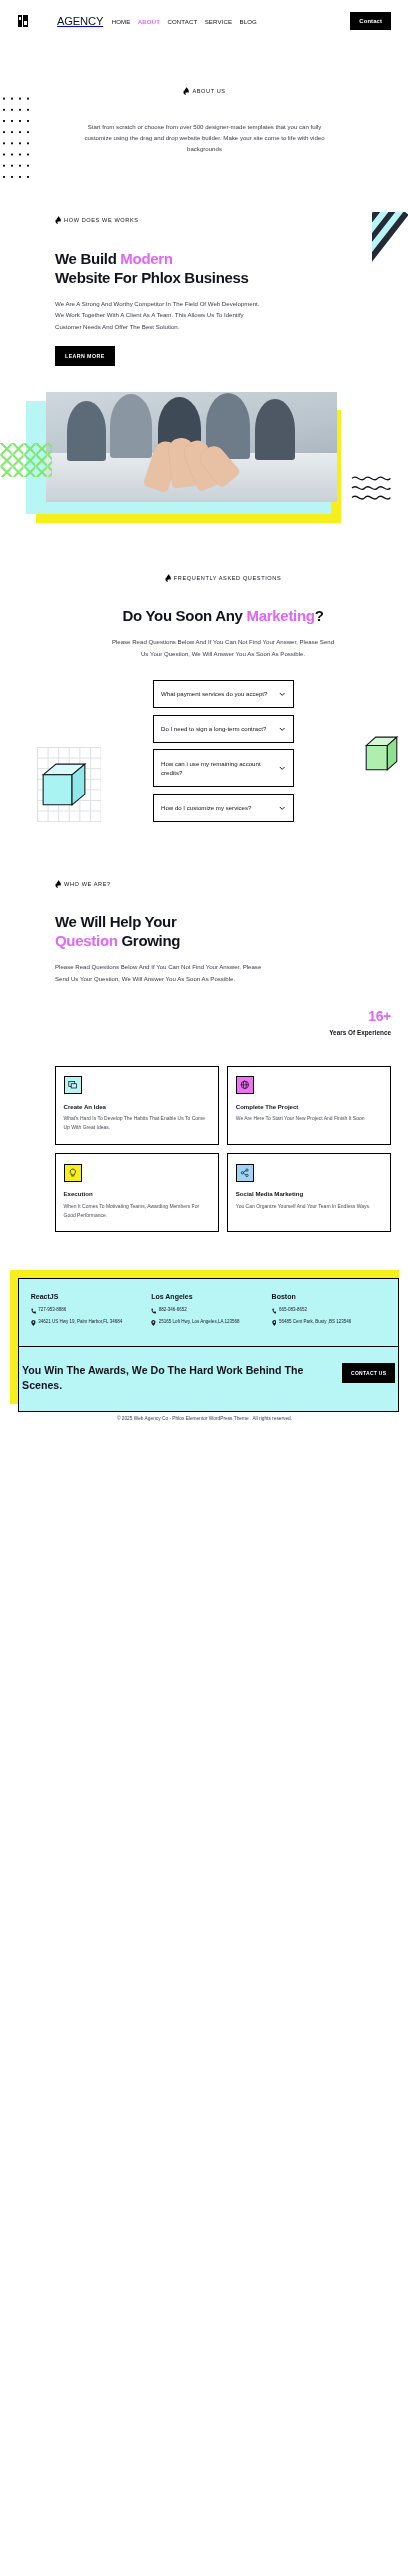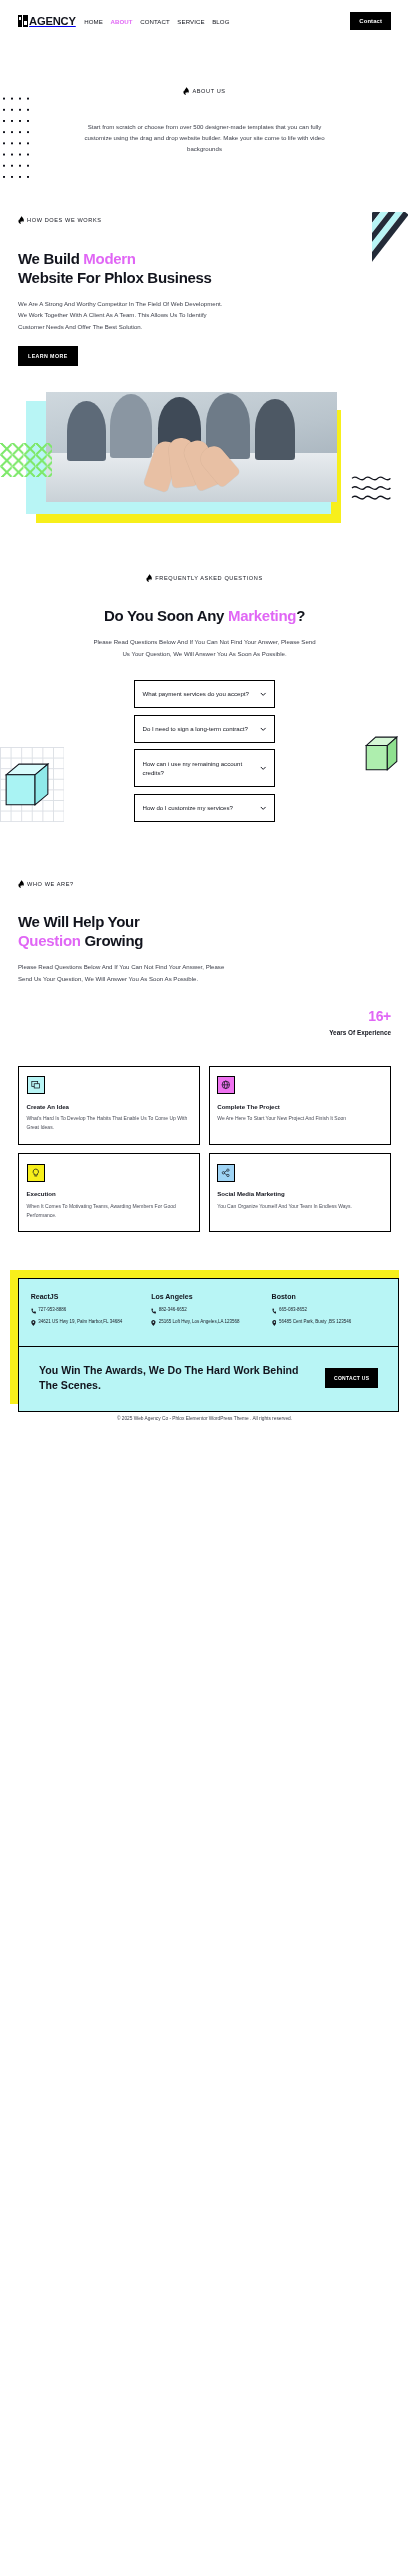--- a/index.html
+++ b/index.html
@@ -27,22 +27,23 @@
   }
   .brand-mark .bm-a { left: 0; top: 0; width: 4.3px; height: 11.2px; }
   .brand-mark .bm-a::after {
     content: ""; position: absolute; left: 0.8px; top: 1.6px; width: 2.7px; height: 3.2px; background: #fff;
   }
   .brand-mark .bm-b { left: 5.3px; top: 0; width: 4.8px; height: 11.2px; }
   .brand-mark .bm-b::after {
     content: ""; position: absolute; left: 0.8px; top: 5.9px; width: 3.2px; height: 3.7px; background: #fff;
   }
   .brand-text {
-    font-size: 11.2px; font-weight: 700; letter-spacing: -0.2px; color: #12141d;
+    font-size: 11.2px; font-weight: 400; letter-spacing: -0.2px; color: #12141d;
     font-family: "Liberation Sans Narrow", "Liberation Sans", sans-serif;
+    padding-left: 28px;
   }
   .main-nav { display: flex; align-items: center; gap: 7.5px; }
   .nav-link {
     font-size: 6.1px; letter-spacing: 0.1px; color: #12141d;
     text-decoration: none; font-weight: 400; white-space: nowrap;
   }
   .nav-link.active { color: #e066f5; font-weight: 700; }
   .header-cta {
     margin-left: auto;
     background: #000; color: #fff; border: none;
@@ -76,21 +77,21 @@
     position: absolute; right: 0; top: 170px; width: 37px; height: 65px; overflow: hidden;
   }
   .stripes-decor i {
     position: absolute; display: block; width: 80px; height: 5.9px;
     transform: rotate(-52deg); transform-origin: left center; left: -15px;
   }
   .stripes-decor i.dk { background: #232b38; }
   .stripes-decor i.cy { background: #b8f5f5; }
 
   
-  .section { padding: 0 18px; position: relative; }
+  .section { padding: 0 18px; position: relative; margin-left: 37px; }
   .sec-works { padding-top: 24.5px; }
   .sec-title {
     font-size: 15px; line-height: 1.28; font-weight: 700; letter-spacing: -0.3px;
     margin-top: 10.6px;
   }
   .sec-title .accent { color: #e066f5; }
   .sec-body {
     margin-top: 10.6px; font-size: 6.1px; line-height: 1.9; color: #3a3d48; max-width: 213px;
   }
   .btn-dark {
@@ -182,21 +183,21 @@
   .contact-yellow { position: absolute; left: 0; top: 0; width: 100%; height: 100%; background: #f7ef1b; }
   .contact-panel {
     position: relative; left: 8.5px; top: 7.5px; width: calc(100% - 8.5px);
     border: 1.6px solid #000; background: #b8f5f5;
   }
   .contact-top { padding: 14px 11.7px 15px; display: grid; grid-template-columns: 1fr 1fr 1fr; gap: 5.3px; }
   .loc-name { font-size: 7px; font-weight: 700; margin-bottom: 7.5px; }
   .loc-row { display: flex; gap: 2.7px; align-items: flex-start; margin-bottom: 5.3px; }
   .loc-row .gl { flex: none; width: 4.8px; height: 5.9px; margin-top: 0.5px; }
   .loc-row span { font-size: 4.5px; line-height: 1.5; color: #1b1d26; }
-  .contact-bottom { border-top: 1.6px solid #000; padding: 16px 20px 18px; display: flex; align-items: center; gap: 7.5px; }
+  .contact-bottom { border-top: 1.6px solid #000; padding: 16px 3px 18px; display: flex; align-items: flex-start; gap: 7.5px; }
   .contact-bottom h3 { font-size: 10.6px; line-height: 1.38; font-weight: 700; flex: 1; }
   .btn-contact {
     background: #000; color: #fff; border: none; cursor: pointer; flex: none;
     font-family: inherit; font-size: 5px; font-weight: 700; letter-spacing: 0.3px;
     padding: 7px 9px;
   }
   .copyright {
     text-align: center; font-size: 4.8px; color: #3a3d48;
     padding: 11.7px 0 14px;
   }

